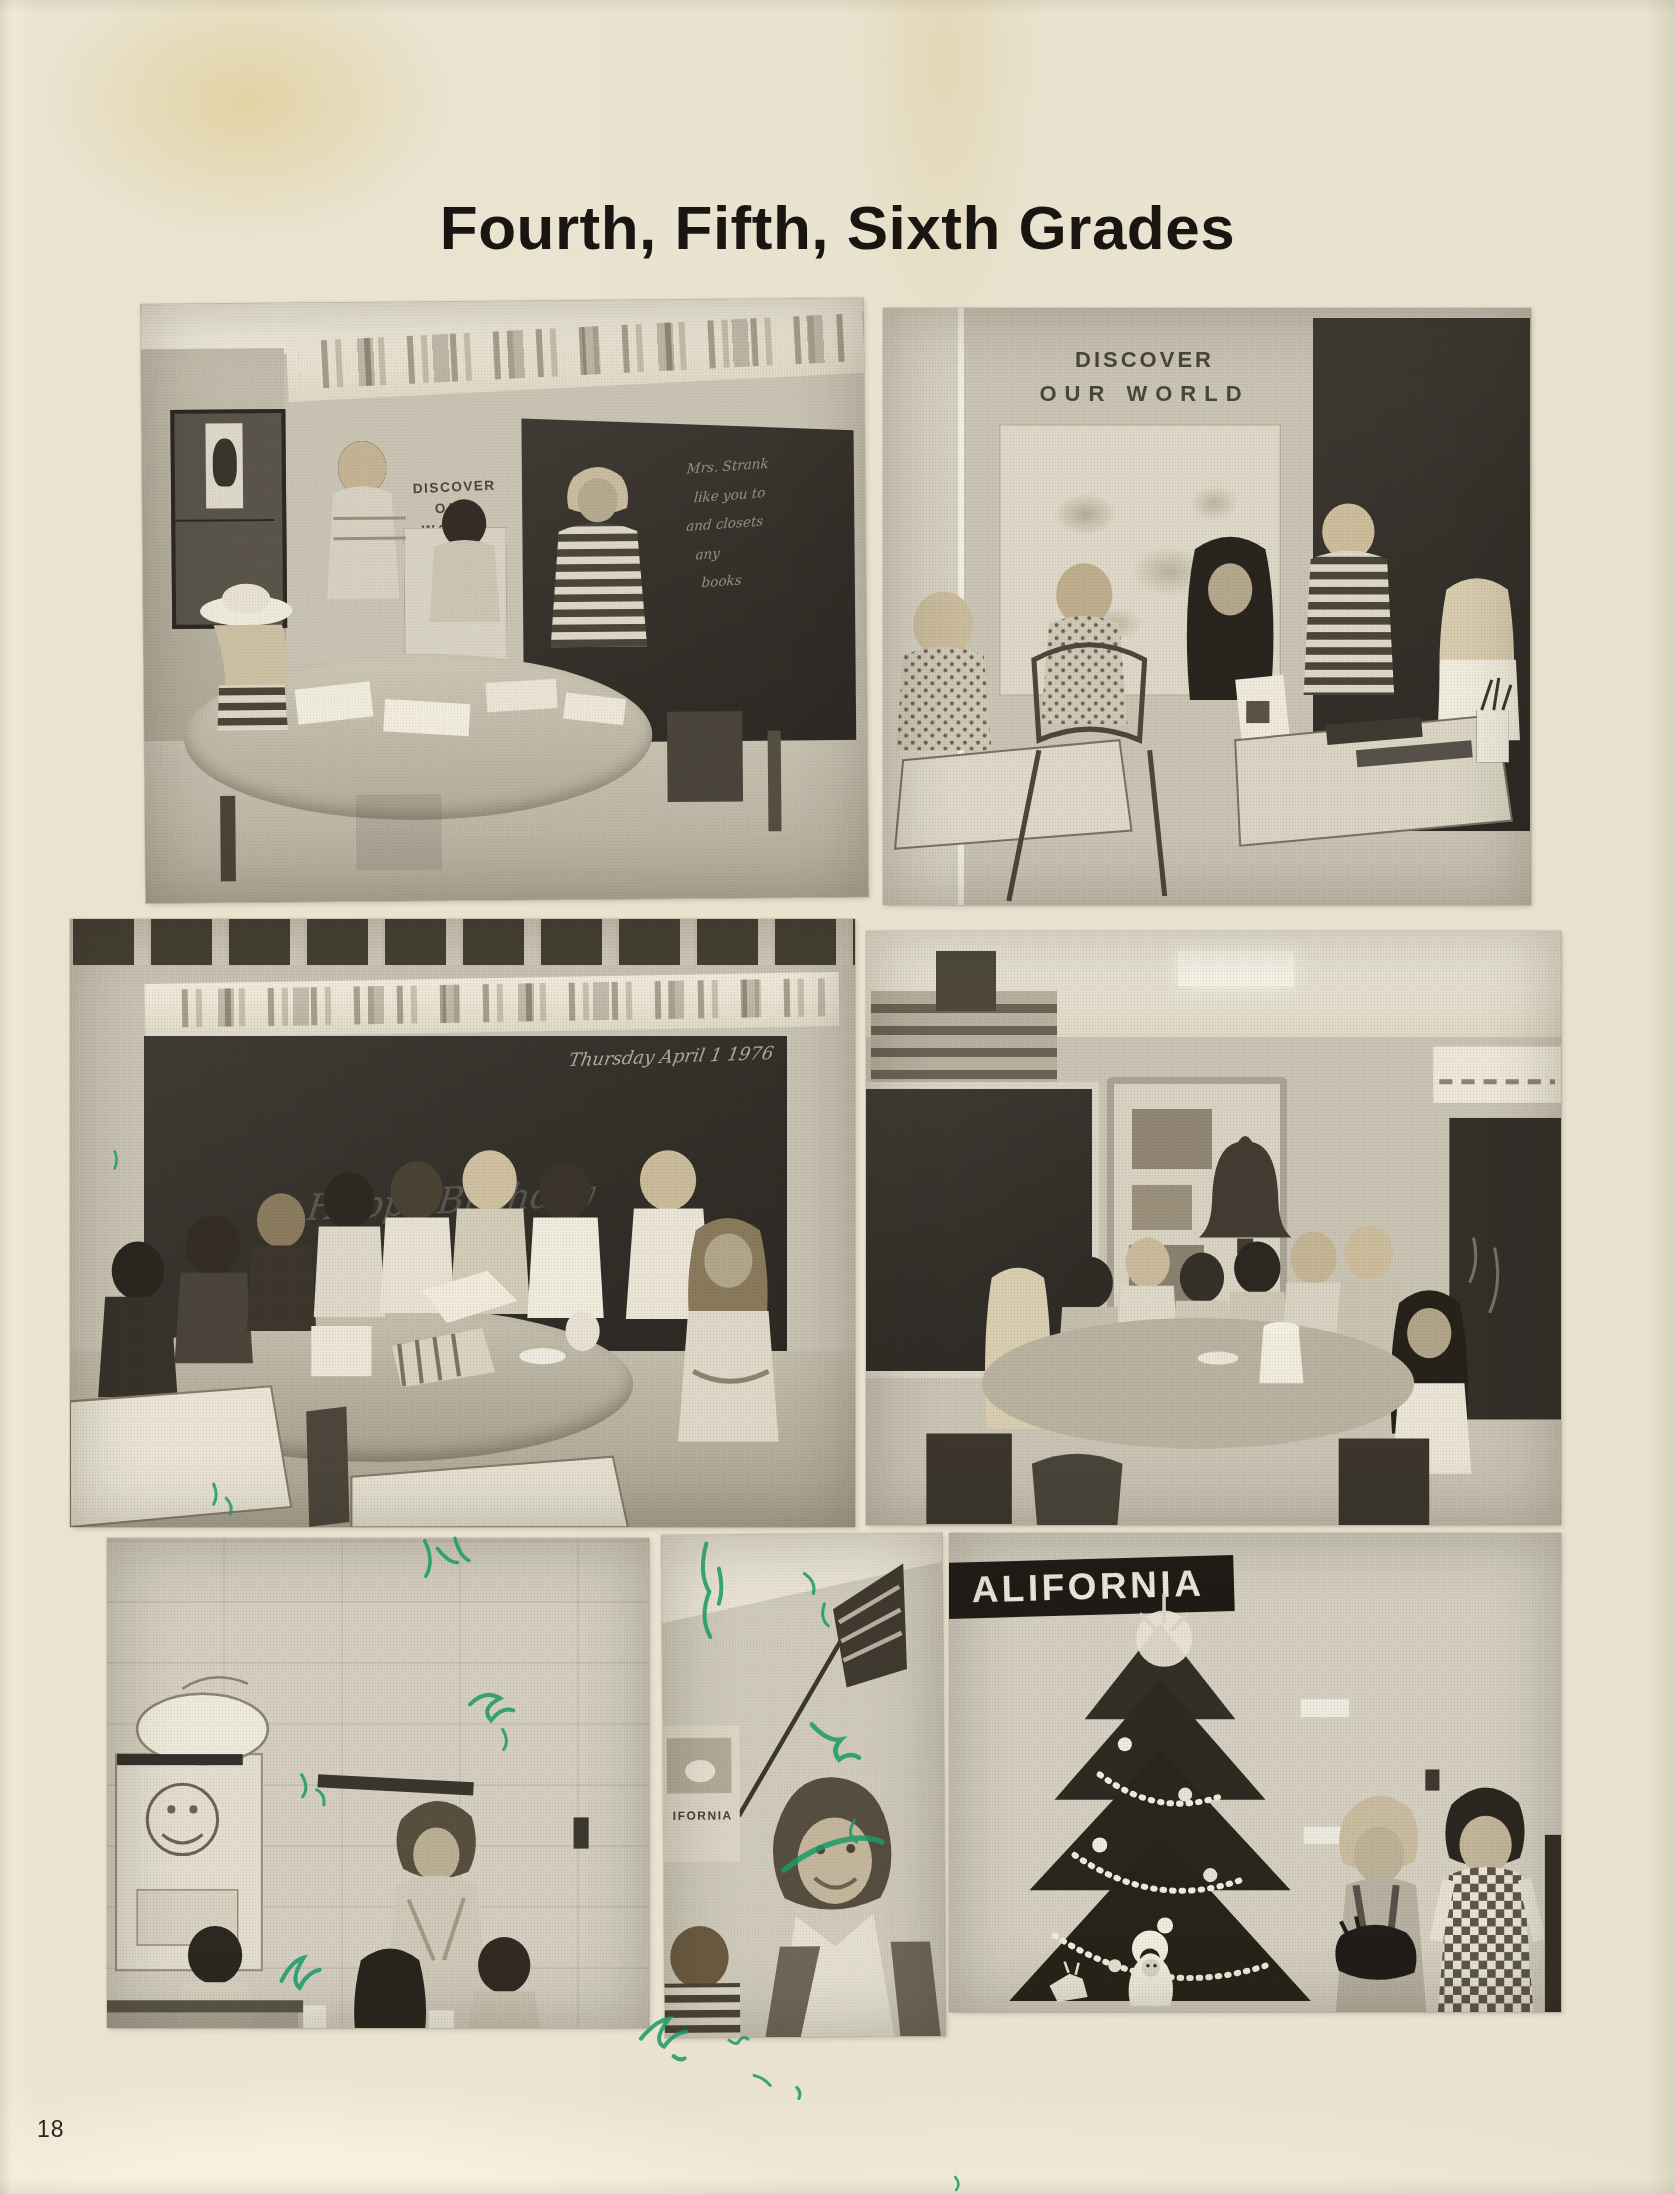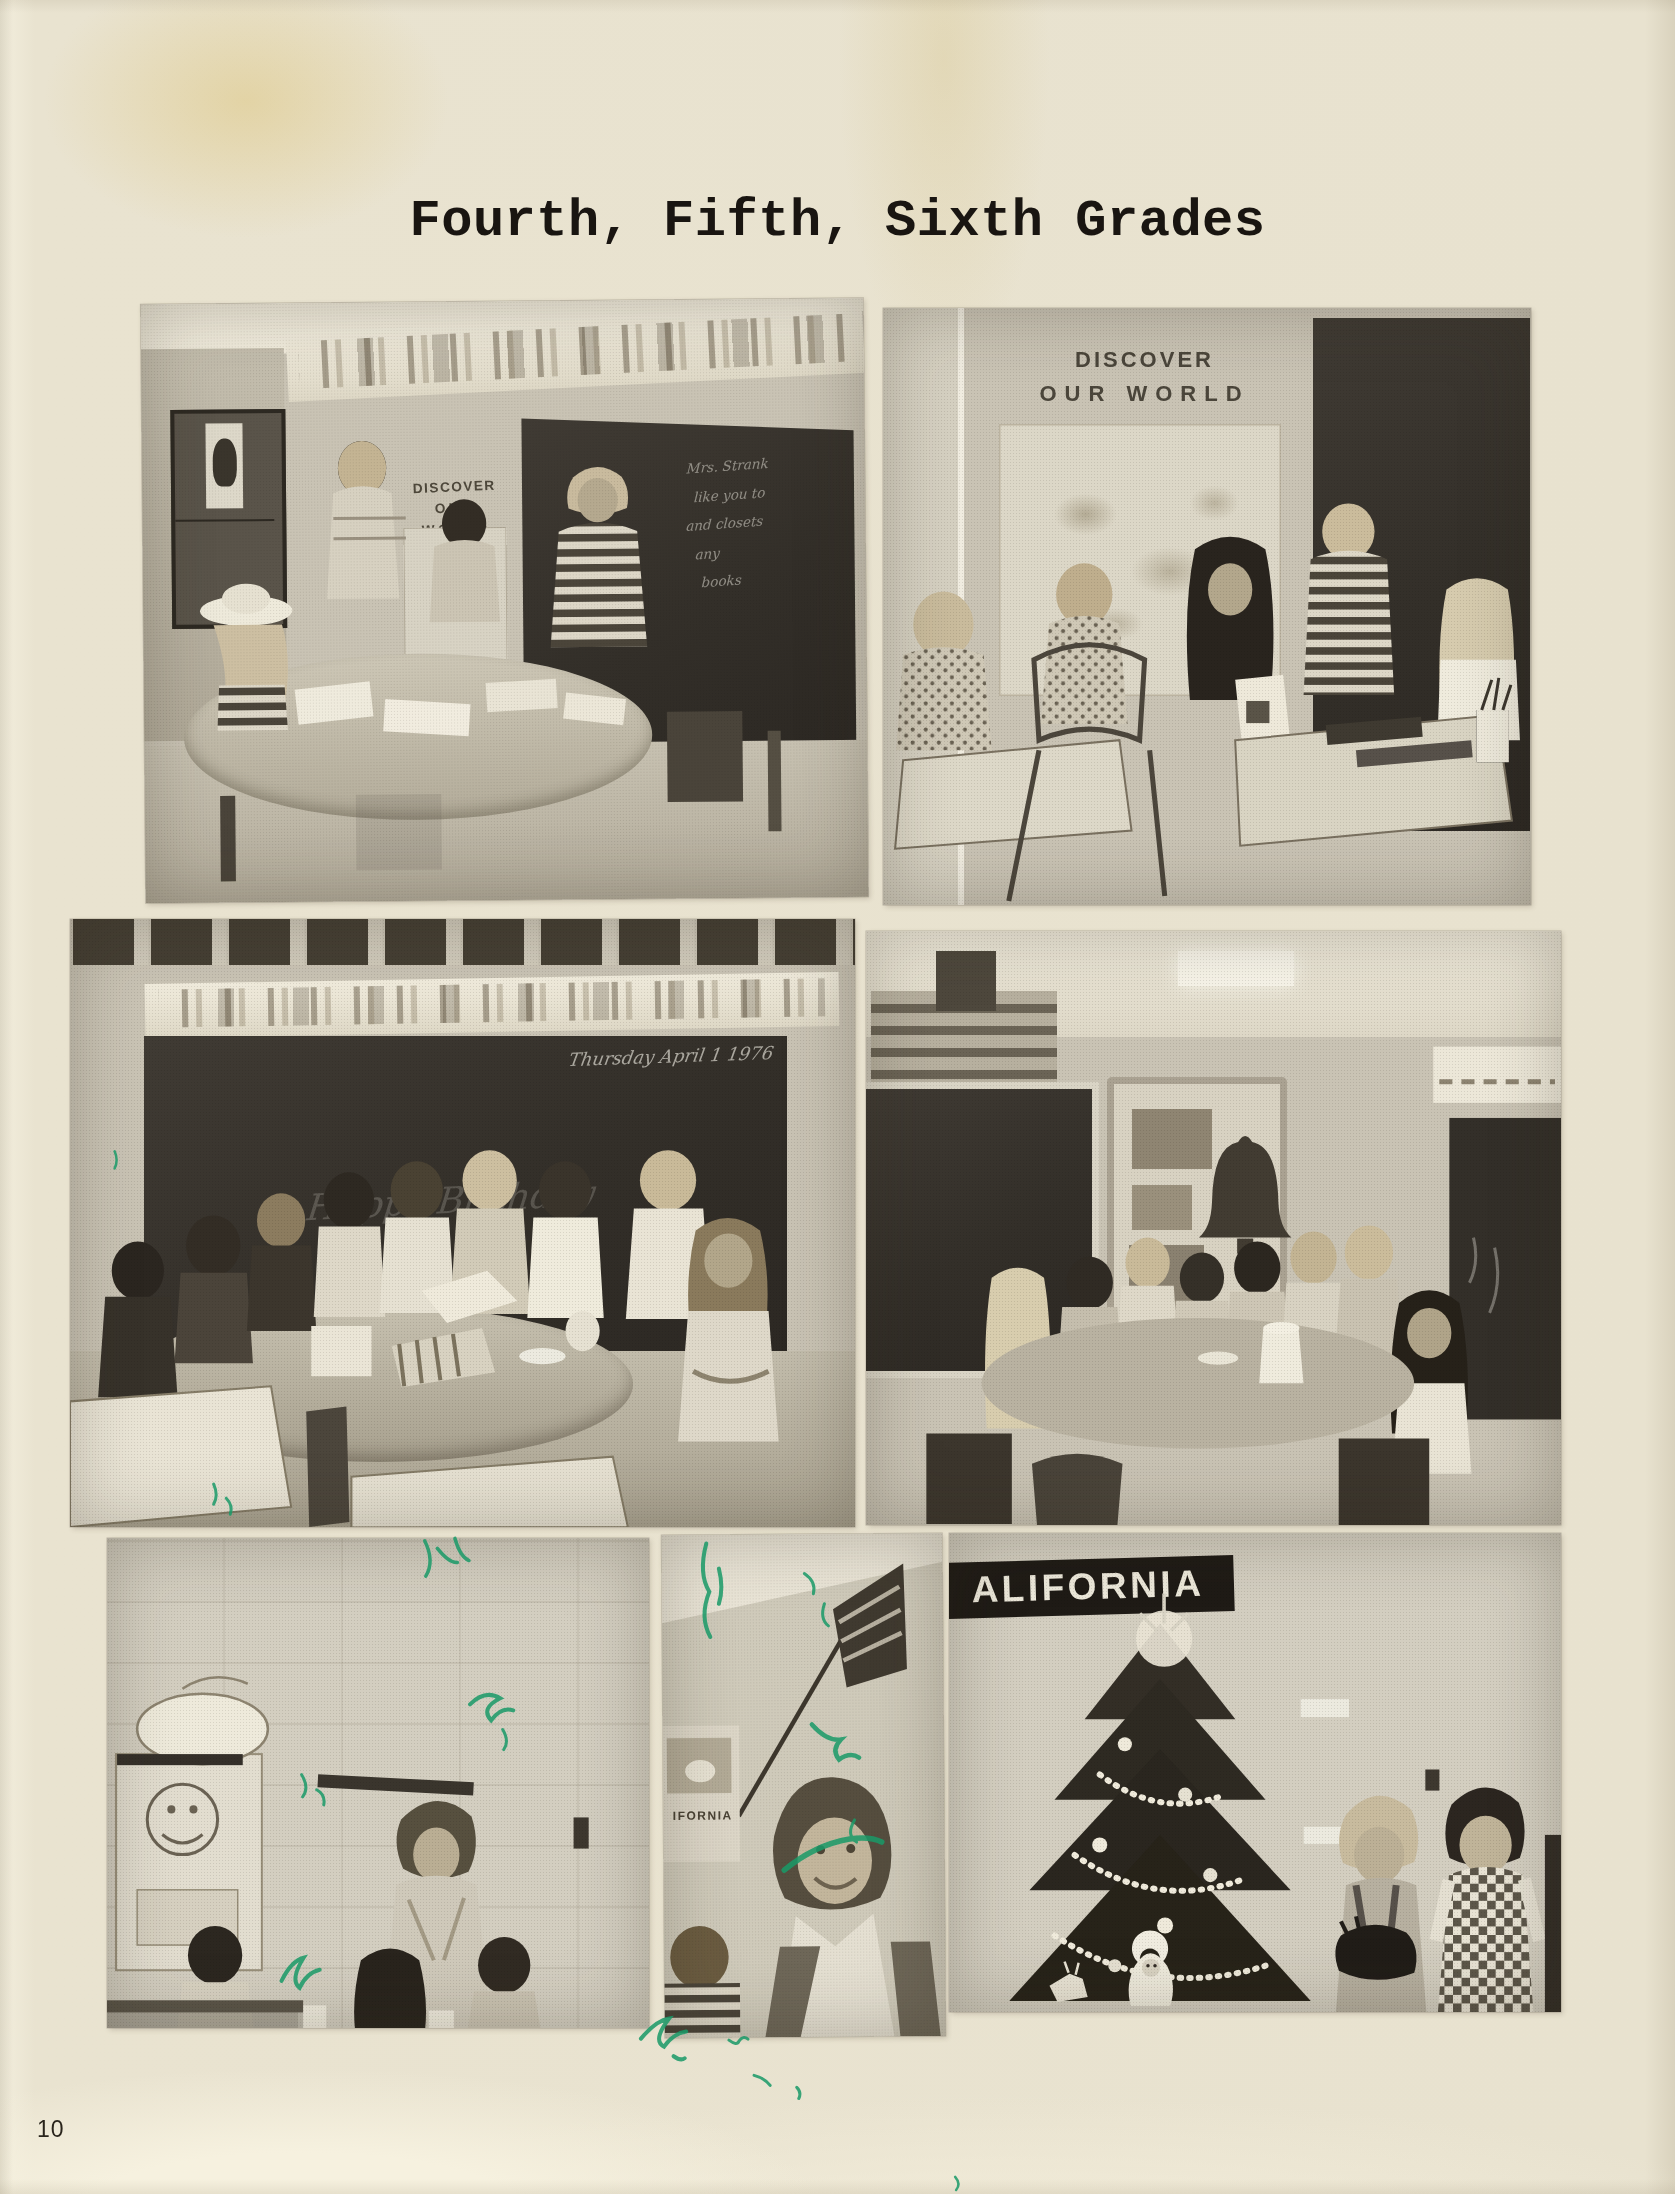--- a/index.html
+++ b/index.html
@@ -11,21 +11,21 @@
       radial-gradient(754px 211px at 18% 101%, #f6f1df 30%, rgba(246,241,223,0) 70%),
       radial-gradient(1307px 282px at 60% 104%, #f2ecd9 20%, rgba(242,236,217,0) 66%),
       linear-gradient(90deg, #f3eedd 0px, #e9e3d0 35px, #e8e2cf calc(100% - 30px), #d9d2bd 100%),
       #e8e2cf;}
   .page::before{content:"";position:absolute;inset:0;pointer-events:none;
     background:
       linear-gradient(180deg, rgba(120,105,75,.10), rgba(120,105,75,0) 13px),
       linear-gradient(0deg, rgba(120,105,75,.12), rgba(120,105,75,0) 15px),
       linear-gradient(90deg, rgba(90,80,55,.14), rgba(90,80,55,0) 13px);}
   .title{position:absolute;top:192px;left:50%;transform:translateX(-50%);
-    font-size:52px;font-weight:700;color:#191511;letter-spacing:0.5px;white-space:nowrap;font-family:Liberation Mono, monospace;}
+    font-size:62px;font-weight:700;color:#191511;letter-spacing:0.5px;white-space:nowrap;}
   .pagenum{position:absolute;left:37px;top:2116px;font-size:23px;color:#2a251c;letter-spacing:1px;}
 
   .photo{position:absolute;overflow:hidden;background:#c9c3b4;
     box-shadow:0 0 0 0.5px rgba(60,52,40,.25), 1.5px 2px 5px rgba(80,70,50,.22);}
   .abs{position:absolute;}
   .grain{position:absolute;inset:0;pointer-events:none;mix-blend-mode:multiply;
     background-image:radial-gradient(rgba(38,32,24,.11) 0.5px, transparent 0.7px);
     background-size:3px 3px;}
   .vig{position:absolute;inset:0;pointer-events:none;box-shadow:inset 0 0 70px rgba(45,38,26,.28);}
   .board{background:linear-gradient(150deg,#403b34 0%,#332f29 55%,#2c2823 100%);}
@@ -440,15 +440,15 @@
       <path d="M560 3940 q20 -40 44 -46 q-28 44 -8 60 q14 -30 40 -36" stroke-width="8"></path>
       <path d="M425 2952 q10 22 0 40 M450 2980 q14 14 8 32" stroke-width="6"></path>
       <path d="M228 2290 q8 18 0 34" stroke-width="5"></path>
       <path d="M1275 4055 q30 -36 56 -40 q-34 44 -10 56 q18 -26 44 -30 M1340 4090 q14 10 22 4" stroke-width="8"></path>
       <path d="M1450 4058 q16 12 20 2 q8 -12 18 -4" stroke-width="6"></path>
       <path d="M1500 4128 q22 6 32 20 M1585 4152 q10 10 4 22" stroke-width="6"></path>
       <path d="M1900 4330 q12 14 2 26" stroke-width="5"></path>
     </g>
   </svg>
 
-  <div class="pagenum">10</div>
+  <div class="pagenum">18</div>
 </div>
 
 
 </body></html>

